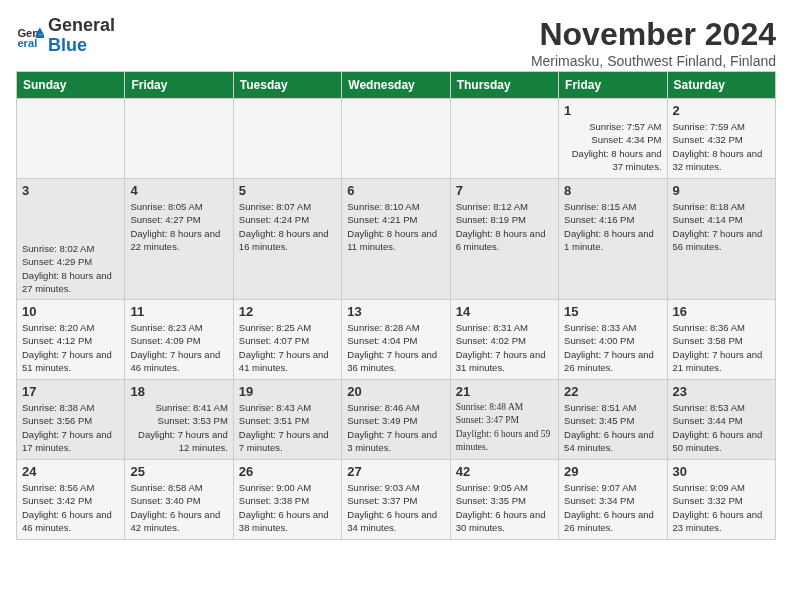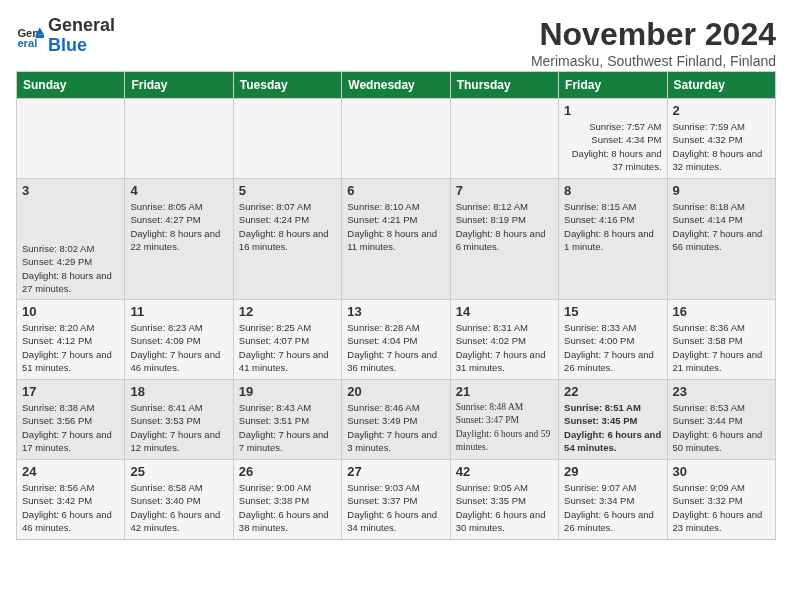--- a/index.html
+++ b/index.html
@@ -234,21 +234,21 @@
       </tr>
       <tr>
         <td>
           <span class="day-number">17</span>
           <div class="day-info" style="white-space: pre-line;">Sunrise: 8:38 AM
 Sunset: 3:56 PM
 Daylight: 7 hours and 17 minutes.</div>
         </td>
         <td>
           <span class="day-number">18</span>
-          <div class="day-info" style="white-space: pre-line;">Sunrise: 8:41 AM
+          <div class="day-info" style="white-space: pre-line; text-align: right;">Sunrise: 8:41 AM
 Sunset: 3:53 PM
 Daylight: 7 hours and 12 minutes.</div>
         </td>
         <td>
           <span class="day-number">19</span>
           <div class="day-info" style="white-space: pre-line;">Sunrise: 8:43 AM
 Sunset: 3:51 PM
 Daylight: 7 hours and 7 minutes.</div>
         </td>
         <td>
@@ -258,21 +258,21 @@
 Daylight: 7 hours and 3 minutes.</div>
         </td>
         <td>
           <span class="day-number">21</span>
           <div class="day-info" style="white-space: pre-line; font-family: Liberation Serif, serif;">Sunrise: 8:48 AM
 Sunset: 3:47 PM
 Daylight: 6 hours and 59 minutes.</div>
         </td>
         <td>
           <span class="day-number">22</span>
-          <div class="day-info" style="white-space: pre-line; font-weight: bold;">Sunrise: 8:51 AM
+          <div class="day-info" style="white-space: pre-line;">Sunrise: 8:51 AM
 Sunset: 3:45 PM
 Daylight: 6 hours and 54 minutes.</div>
         </td>
         <td>
           <span class="day-number">23</span>
           <div class="day-info" style="white-space: pre-line;">Sunrise: 8:53 AM
 Sunset: 3:44 PM
 Daylight: 6 hours and 50 minutes.</div>
         </td>
       </tr>

